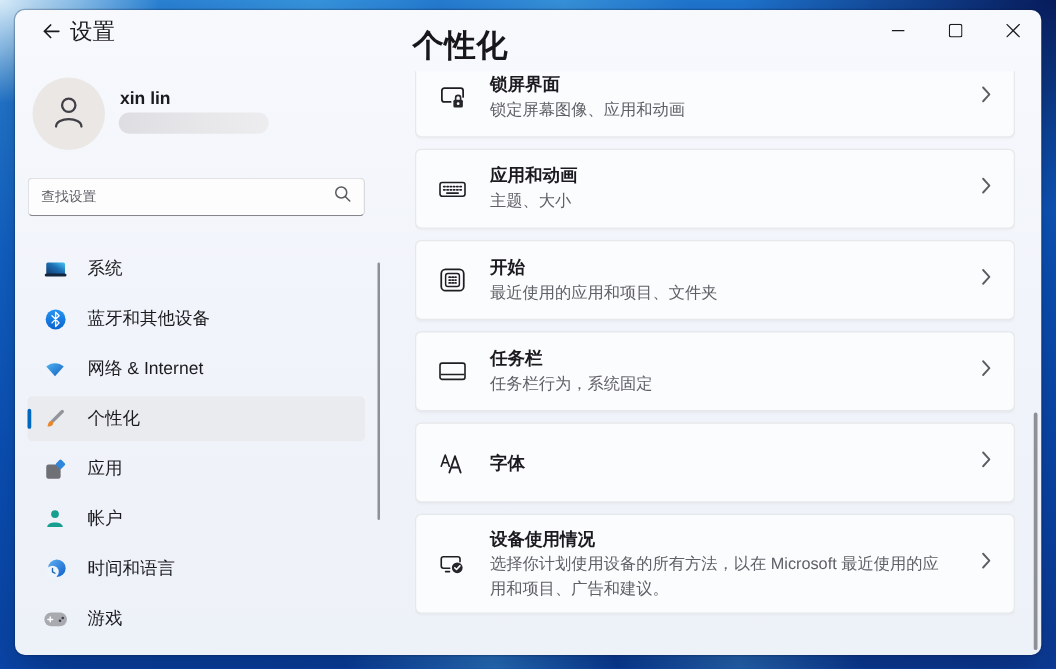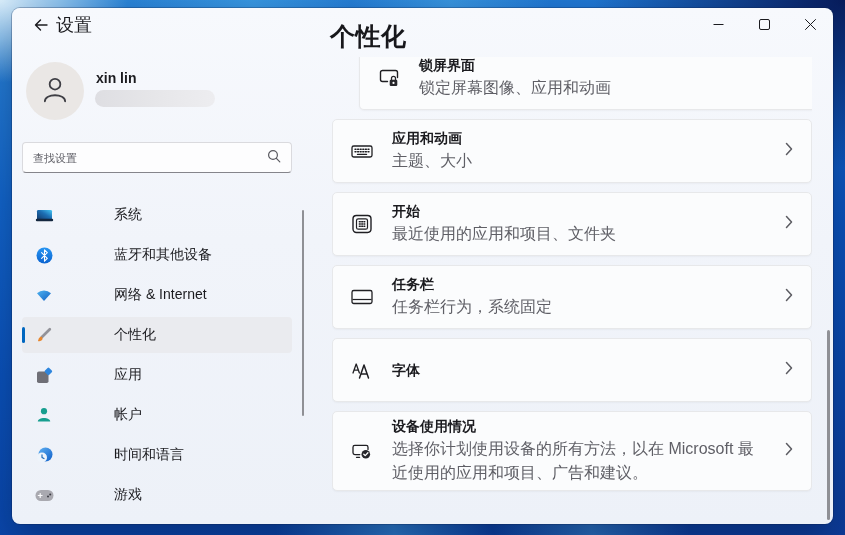--- a/index.html
+++ b/index.html
@@ -35,38 +35,38 @@
   .email-pill { position:absolute; left:83px; top:48px; width:120px; height:17px; border-radius:9px;
     background:linear-gradient(90deg,#dedee2 0%,#e7e7ea 55%,#ededf0 100%); }
   .search-box { position:absolute; left:10px; top:100px; width:270px; height:31px;
     background:#fdfdfe; border:1px solid #dadade; border-bottom-color:#85858b; border-radius:4px;
     display:flex; align-items:center; padding:0 10px; }
   .search-box input { flex:1; border:none; outline:none; background:transparent; font-size:11px; color:#1b1b1f;
     font-family:inherit; }
   .search-box input::placeholder { color:#5f5f66; }
   .nav { position:absolute; left:10px; top:155px; width:282px; }
   .side-item { position:relative; width:270px; height:36px; margin-bottom:4px; border-radius:4px;
-    display:flex; align-items:center; padding-left:12px; cursor:pointer;gap:44px; }
+    display:flex; align-items:center; padding-left:12px; cursor:pointer; }
   .side-item.selected { background:#eaebef; }
   .accent-pill { position:absolute; left:0; top:10px; width:3px; height:16px; border-radius:2px; }
   .side-icon { width:20px; height:20px; margin-right:16px; display:flex; align-items:center; justify-content:center; }
   .side-label { font-size:14px; color:#1b1b1f; }
   .side-scrollbar { position:absolute; left:290px; top:168px; width:2px; height:206px; background:#8f9095; border-radius:1px; }
   
   .main-title { position:absolute; left:318px; top:12px; font-size:25px; font-weight:600; color:#17171b; letter-spacing:.5px; }
   .card-viewport { position:absolute; left:320px; top:49px; width:480px; bottom:0; overflow:hidden; }
   .card { position:relative; width:480px; height:64px; margin-bottom:9px; border-radius:5px;
     background:#fbfcfd; border:1px solid #e7e8ea; box-shadow:0 1px 2px rgba(0,0,0,.04);
     display:flex; align-items:center; padding:0 50px 0 17px; cursor:pointer; }
-  .card:first-child { margin-top:-11px; border-top-color:#ededf0;margin-left:27px; }
+  .card:first-child { margin-top:-11px; border-top-color:#ededf0; }
   .card.tall { height:80px; }
   .card-icon { width:24px; height:24px; margin-right:18px; flex:0 0 24px; display:flex; align-items:center; justify-content:center; }
   .card-text { flex:1; min-width:0; }
   .card-title { font-size:14px; font-weight:600; color:#1b1b1f; line-height:1.35; }
-  .card-subtitle { font-size:16px; color:#5f5f66; line-height:1.5; margin-top:1px; }
+  .card-subtitle { font-size:13px; color:#5f5f66; line-height:1.5; margin-top:1px; }
   .chevron { position:absolute; right:18px; top:50%; transform:translateY(-50%); }
   .content-scrollbar { position:absolute; left:815px; top:322px; width:3px; height:190px; background:#8f9095; border-radius:2px; }
 </style>
 </head>
 <body>
 
 <div class="window">
 
   <div class="titlebar">
     <button class="back-btn">

